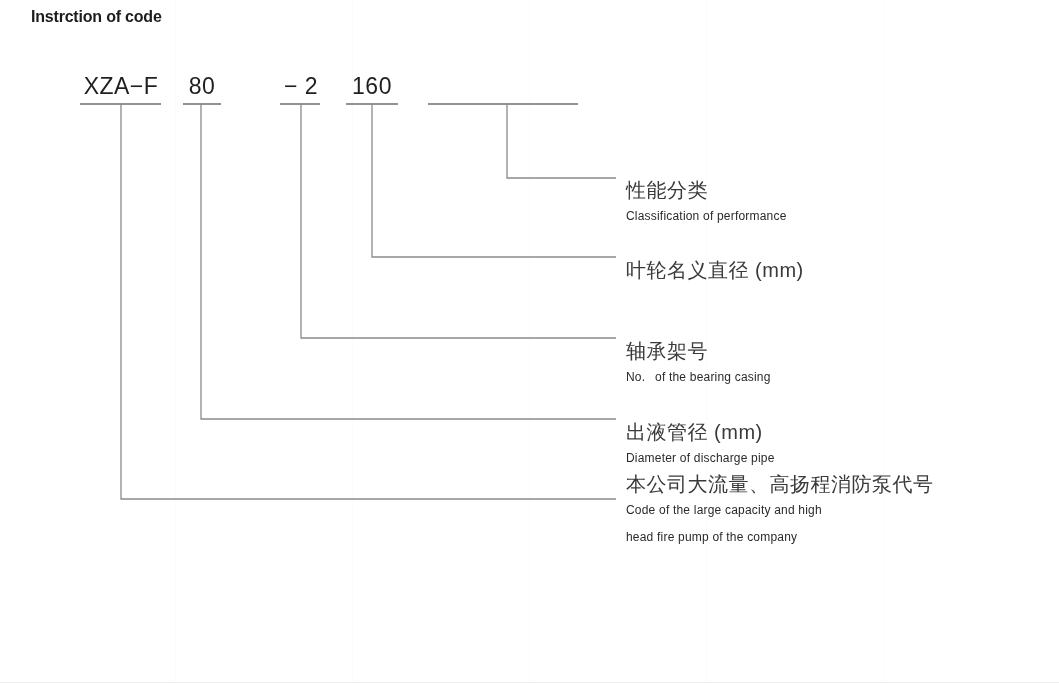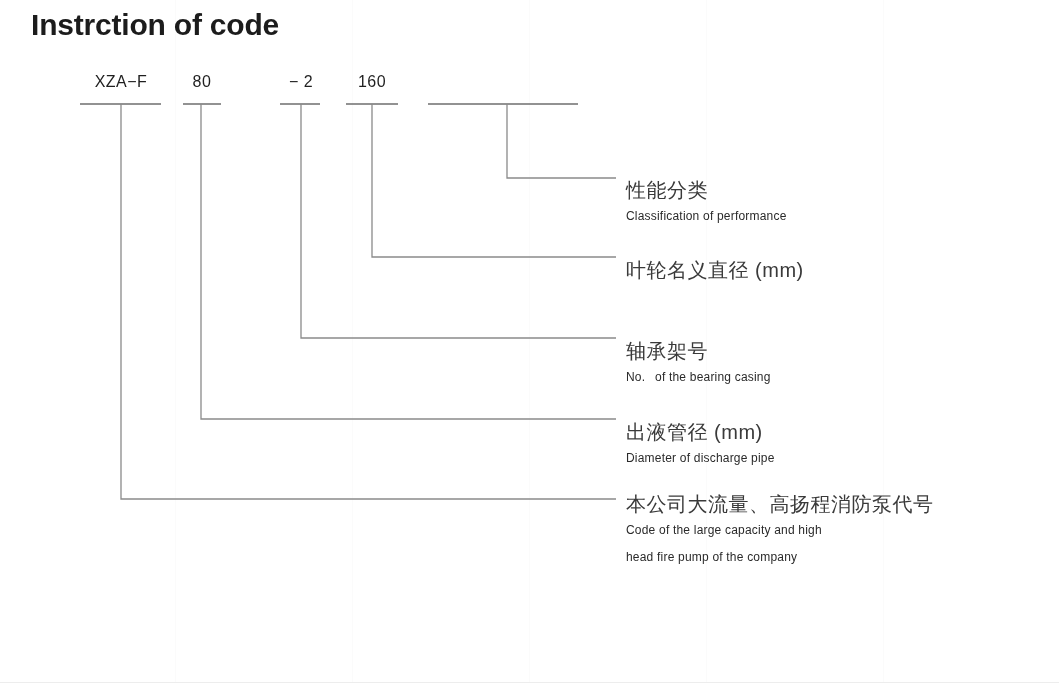--- a/index.html
+++ b/index.html
@@ -36,39 +36,39 @@
     bottom: 0;
     width: 1059px;
     height: 1px;
     background: #ededed;
   }
 
   #page-title {
     position: absolute;
     left: 31px;
     top: 8px;
-    font-size: 30px;
+    font-size: 16px;
     font-weight: bold;
     color: #1c1c1c;
     letter-spacing: -0.2px;
     white-space: nowrap;
   }
 
   
   .code-row {
     position: absolute;
     left: 0;
     top: 0;
     width: 1059px;
     height: 120px;
   }
   .code-seg {
     position: absolute;
     top: 73px;
-    font-size: 16px;
+    font-size: 23px;
     color: #1f1f1f;
     white-space: nowrap;
     text-align: center;
     letter-spacing: 0.5px;
   }
 
   
   .leader-svg {
     position: absolute;
     left: 0;
@@ -148,17 +148,17 @@
 <div class="label-block" style="top: 327px;">
   <div class="label-cn">轴承架号</div>
   <div class="label-en">No.  of the bearing casing</div>
 
 </div>
 <div class="label-block" style="top: 408px;">
   <div class="label-cn">出液管径 (mm)</div>
   <div class="label-en">Diameter of discharge pipe</div>
 
 </div>
-<div class="label-block" style="top: 480px;">
+<div class="label-block" style="top: 460px;">
   <div class="label-cn">本公司大流量、高扬程消防泵代号</div>
   <div class="label-en">Code of the large capacity and high</div>
   <div class="label-en second-line">head fire pump of the company</div>
 </div>
 
 </body></html>

